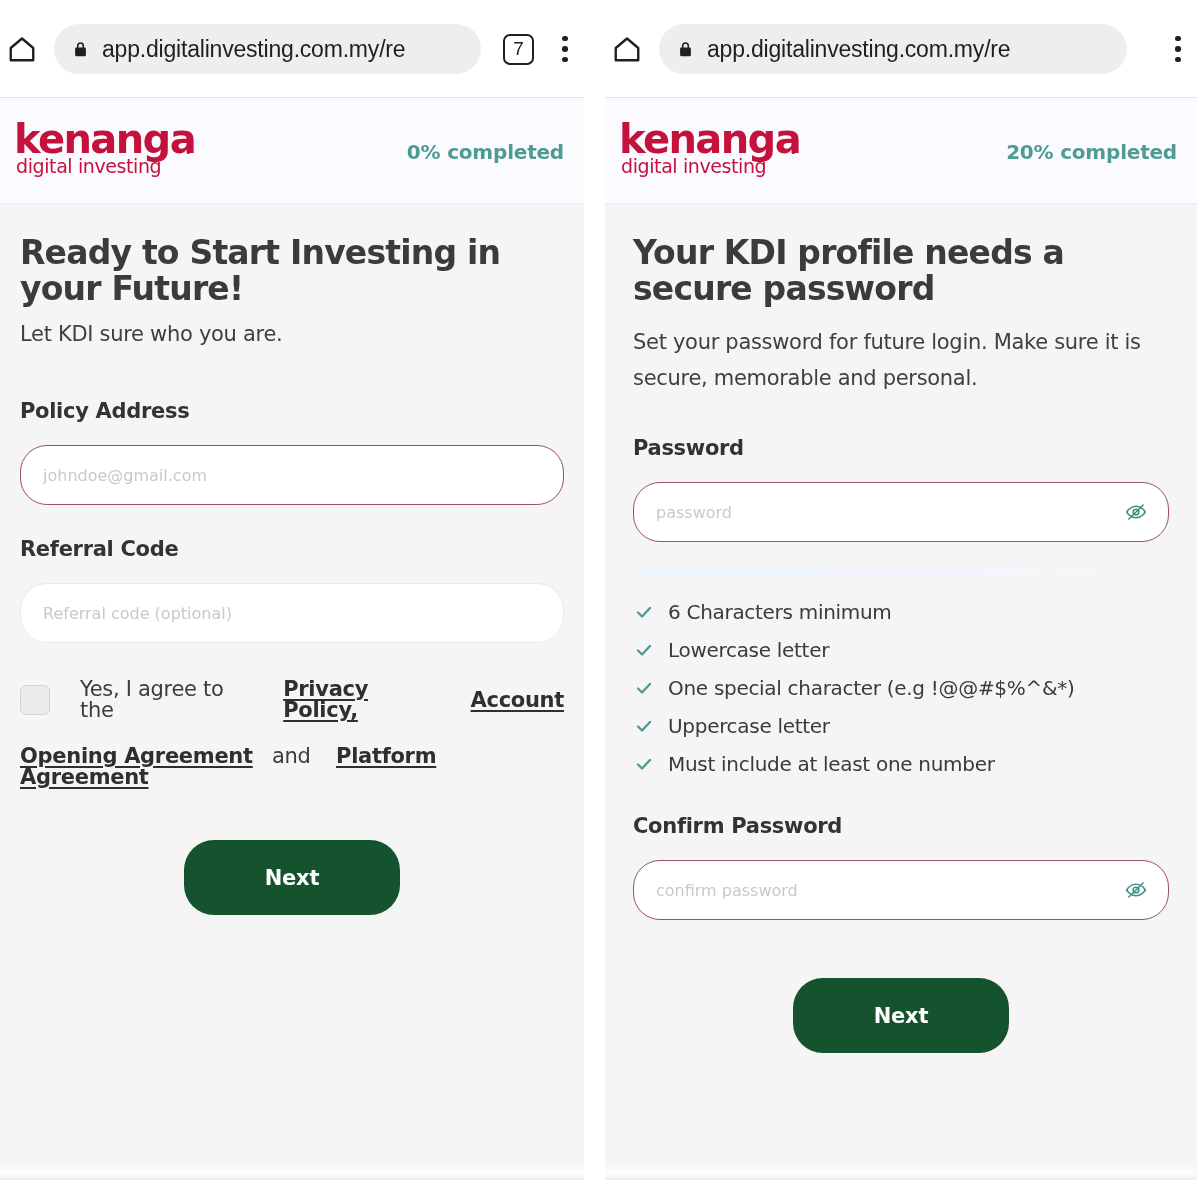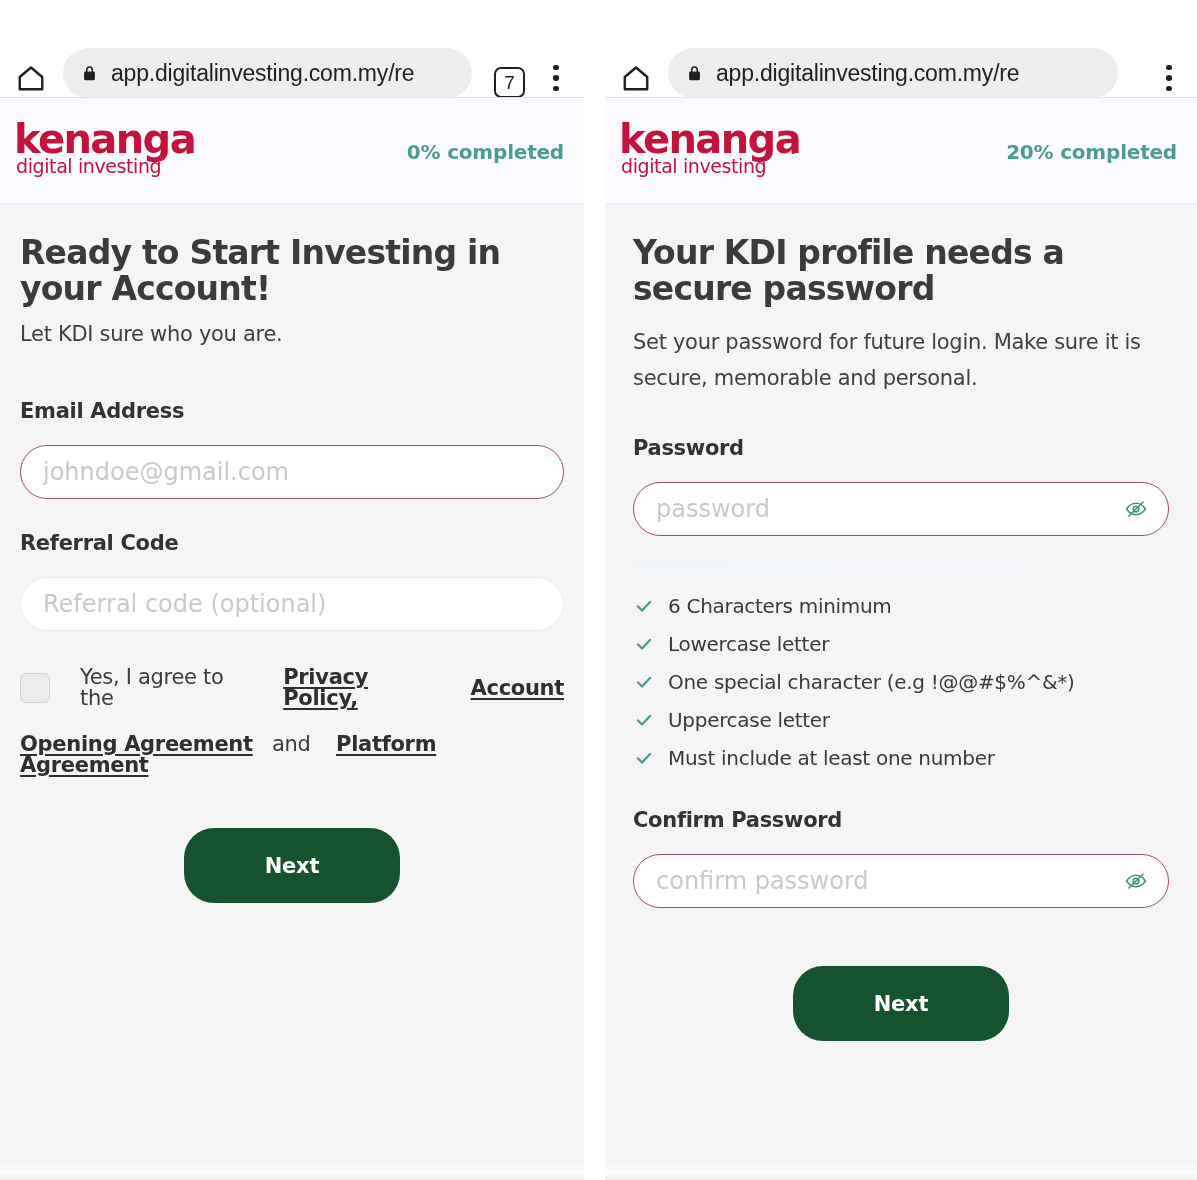--- a/index.html
+++ b/index.html
@@ -24,22 +24,22 @@
   }
   .phone.left  { width: 584px; }
   .phone.gap   { width: 21px; background:#ffffff; }
   .phone.right { width: 592px; }
 
   
   .chrome {
     height: 98px;
     background: #ffffff;
     display: flex;
-    align-items: flex-end;
-    padding: 0 11px;
+    align-items: center;
+    padding: 0 2px;
     position: relative;
   }
   .chrome:after {
     content:"";
     position:absolute; left:0; right:0; bottom:0;
     height:1px; background:#e3e3e3;
   }
   .home-icon {
     width: 40px; height: 40px;
     flex: 0 0 40px;
@@ -159,24 +159,24 @@
   .field-label {
     font-size: 21px;
     font-weight: 700;
     color: #333333;
     font-family:"DejaVu Sans", sans-serif;
     letter-spacing:-0.3px;
   }
   .input-wrap { position: relative; }
   .text-input {
     width: 100%;
-    height: 54px;
+    height: 60px;
     border-radius: 27px;
     background: #ffffff;
-    font-size: 24px;
+    font-size: 16px;
     font-family:"DejaVu Sans", sans-serif;
     padding: 0 50px 0 22px;
     outline: none;
     color:#3b3b3b;
   }
   .text-input::placeholder { color: #c9c9c9; }
   .input-accent { border: 1.4px solid #9d5060; }
   .input-muted  { border: 1.4px solid #eaeaea; }
   .eye-btn {
     position:absolute; right: 18px; top: 50%;
@@ -279,25 +279,25 @@
       <div class="logo">
         <span class="word">kenanga</span>
         <span class="dot" style="left:172px; top:18px;">.</span>
         <span class="tag">digital investing</span>
       </div>
       <div class="progress-text">0% completed</div>
     </div>
 
     <div class="page">
       <div class="page-inner">
-        <h1 class="title">Ready to Start Investing in your Account!</h1>
+        <h1 class="title">Ready to Start Investing in your Future!</h1>
         <p class="subtitle">Let KDI sure who you are.</p>
 
         <div style="height:54px"></div>
-        <div class="field-label">Email Address</div>
+        <div class="field-label">Policy Address</div>
         <div class="input-wrap" style="margin-top:22px;">
           <input class="text-input input-accent" type="text" placeholder="johndoe@gmail.com" style="">
         </div>
 
         <div style="height:32px"></div>
         <div class="field-label">Referral Code</div>
         <div class="input-wrap" style="margin-top:22px;">
           <input class="text-input input-muted" type="text" placeholder="Referral code (optional)" style="">
         </div>
 

